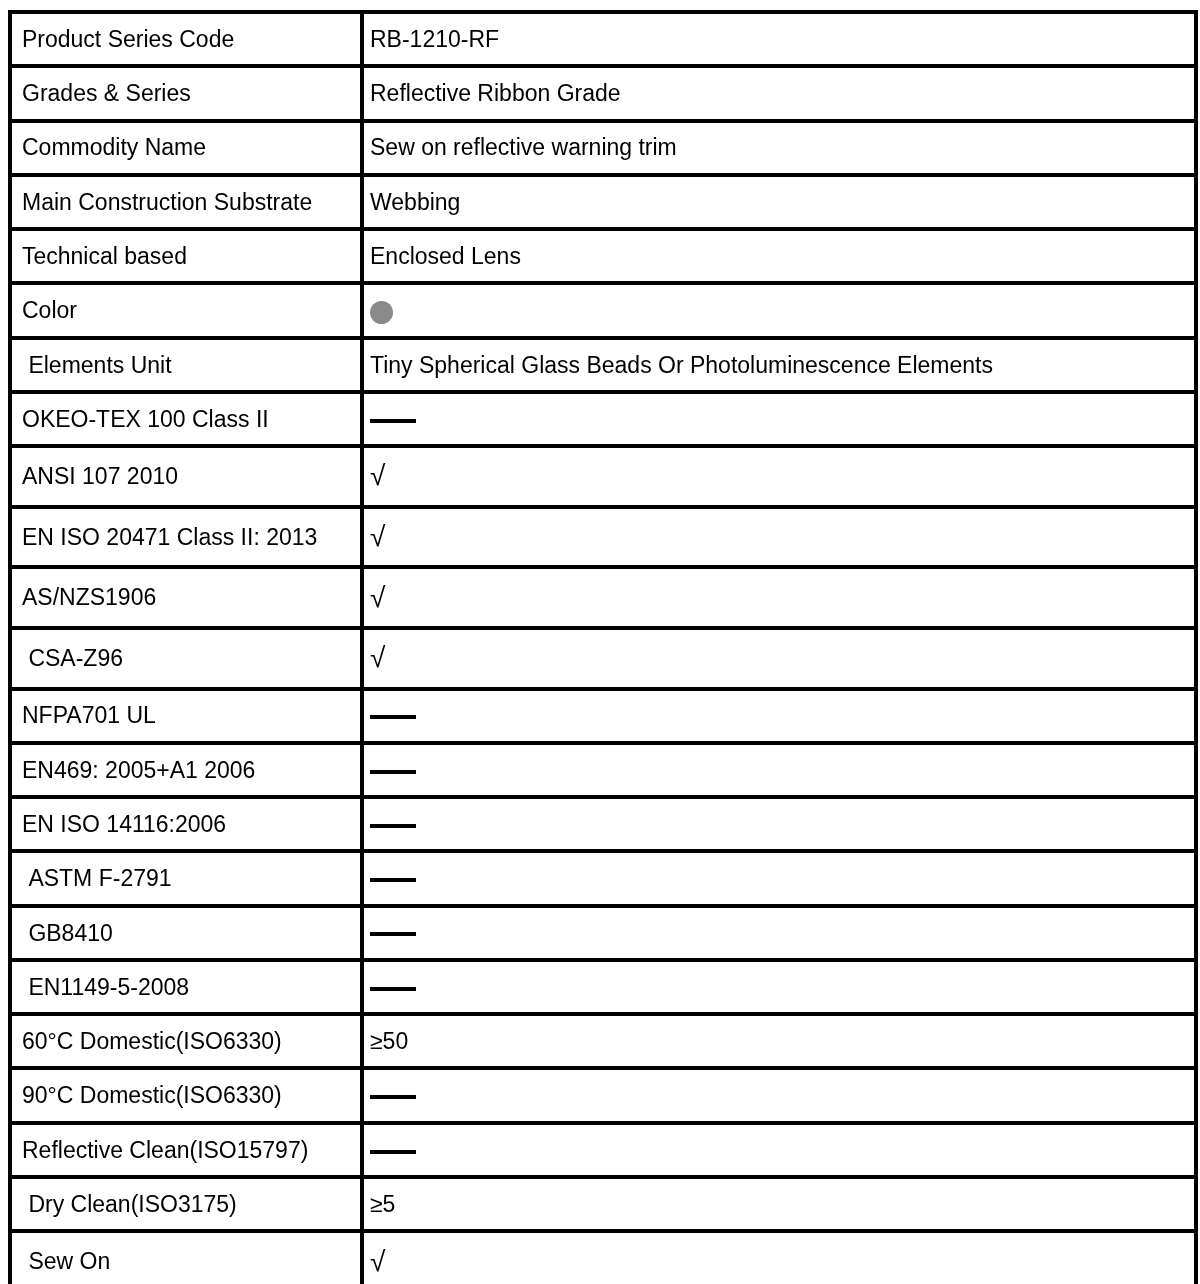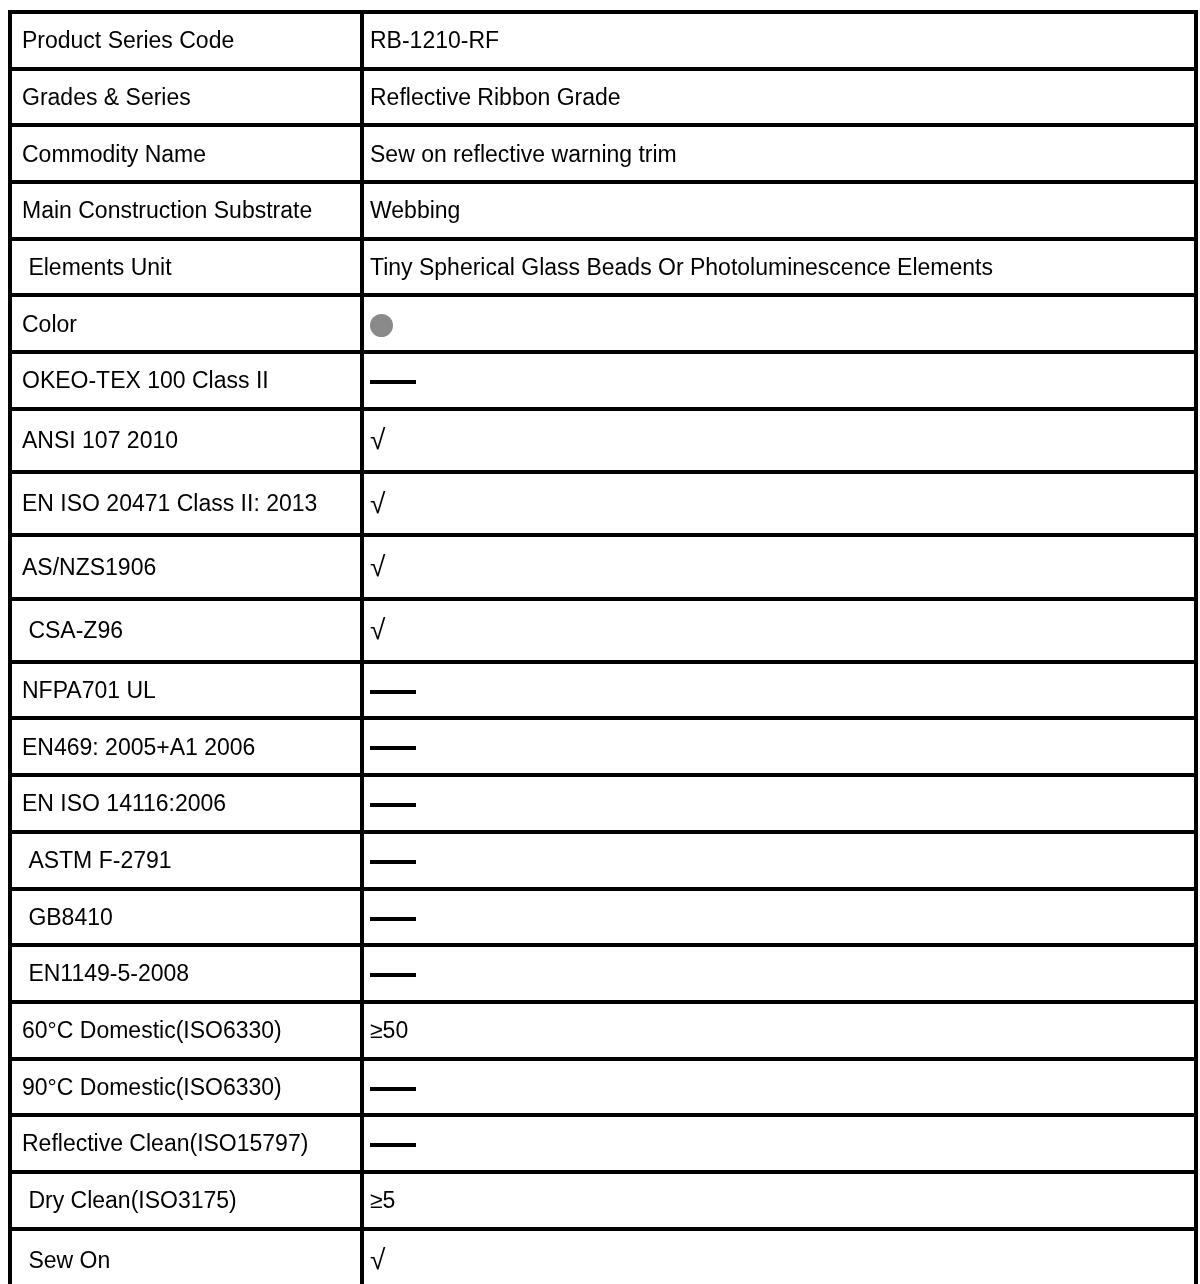--- a/index.html
+++ b/index.html
@@ -79,26 +79,30 @@
       </tr>
       <tr>
         <td class="label-cell">Commodity Name</td>
         <td class="value-cell"><span class="value-text">Sew on reflective warning trim</span></td>
       </tr>
       <tr>
         <td class="label-cell">Main Construction Substrate</td>
         <td class="value-cell"><span class="value-text">Webbing</span></td>
       </tr>
       <tr>
-        <td class="label-cell"> Elements Unit</td>
-        <td class="value-cell"><span class="value-text">Tiny Spherical Glass Beads Or Photoluminescence Elements</span></td>
+        <td class="label-cell">Technical based</td>
+        <td class="value-cell"><span class="value-text">Enclosed Lens</span></td>
       </tr>
       <tr>
         <td class="label-cell">Color</td>
         <td class="value-cell"><span class="color-dot" style="background: rgb(138, 138, 138);"></span></td>
+      </tr>
+      <tr>
+        <td class="label-cell"> Elements Unit</td>
+        <td class="value-cell"><span class="value-text">Tiny Spherical Glass Beads Or Photoluminescence Elements</span></td>
       </tr>
       <tr>
         <td class="label-cell">OKEO-TEX 100 Class II</td>
         <td class="value-cell"><span class="dash-mark" style="border-top-color: rgb(0, 0, 0);"></span></td>
       </tr>
       <tr>
         <td class="label-cell">ANSI 107 2010</td>
         <td class="value-cell"><span class="check-mark">√</span></td>
       </tr>
       <tr>

